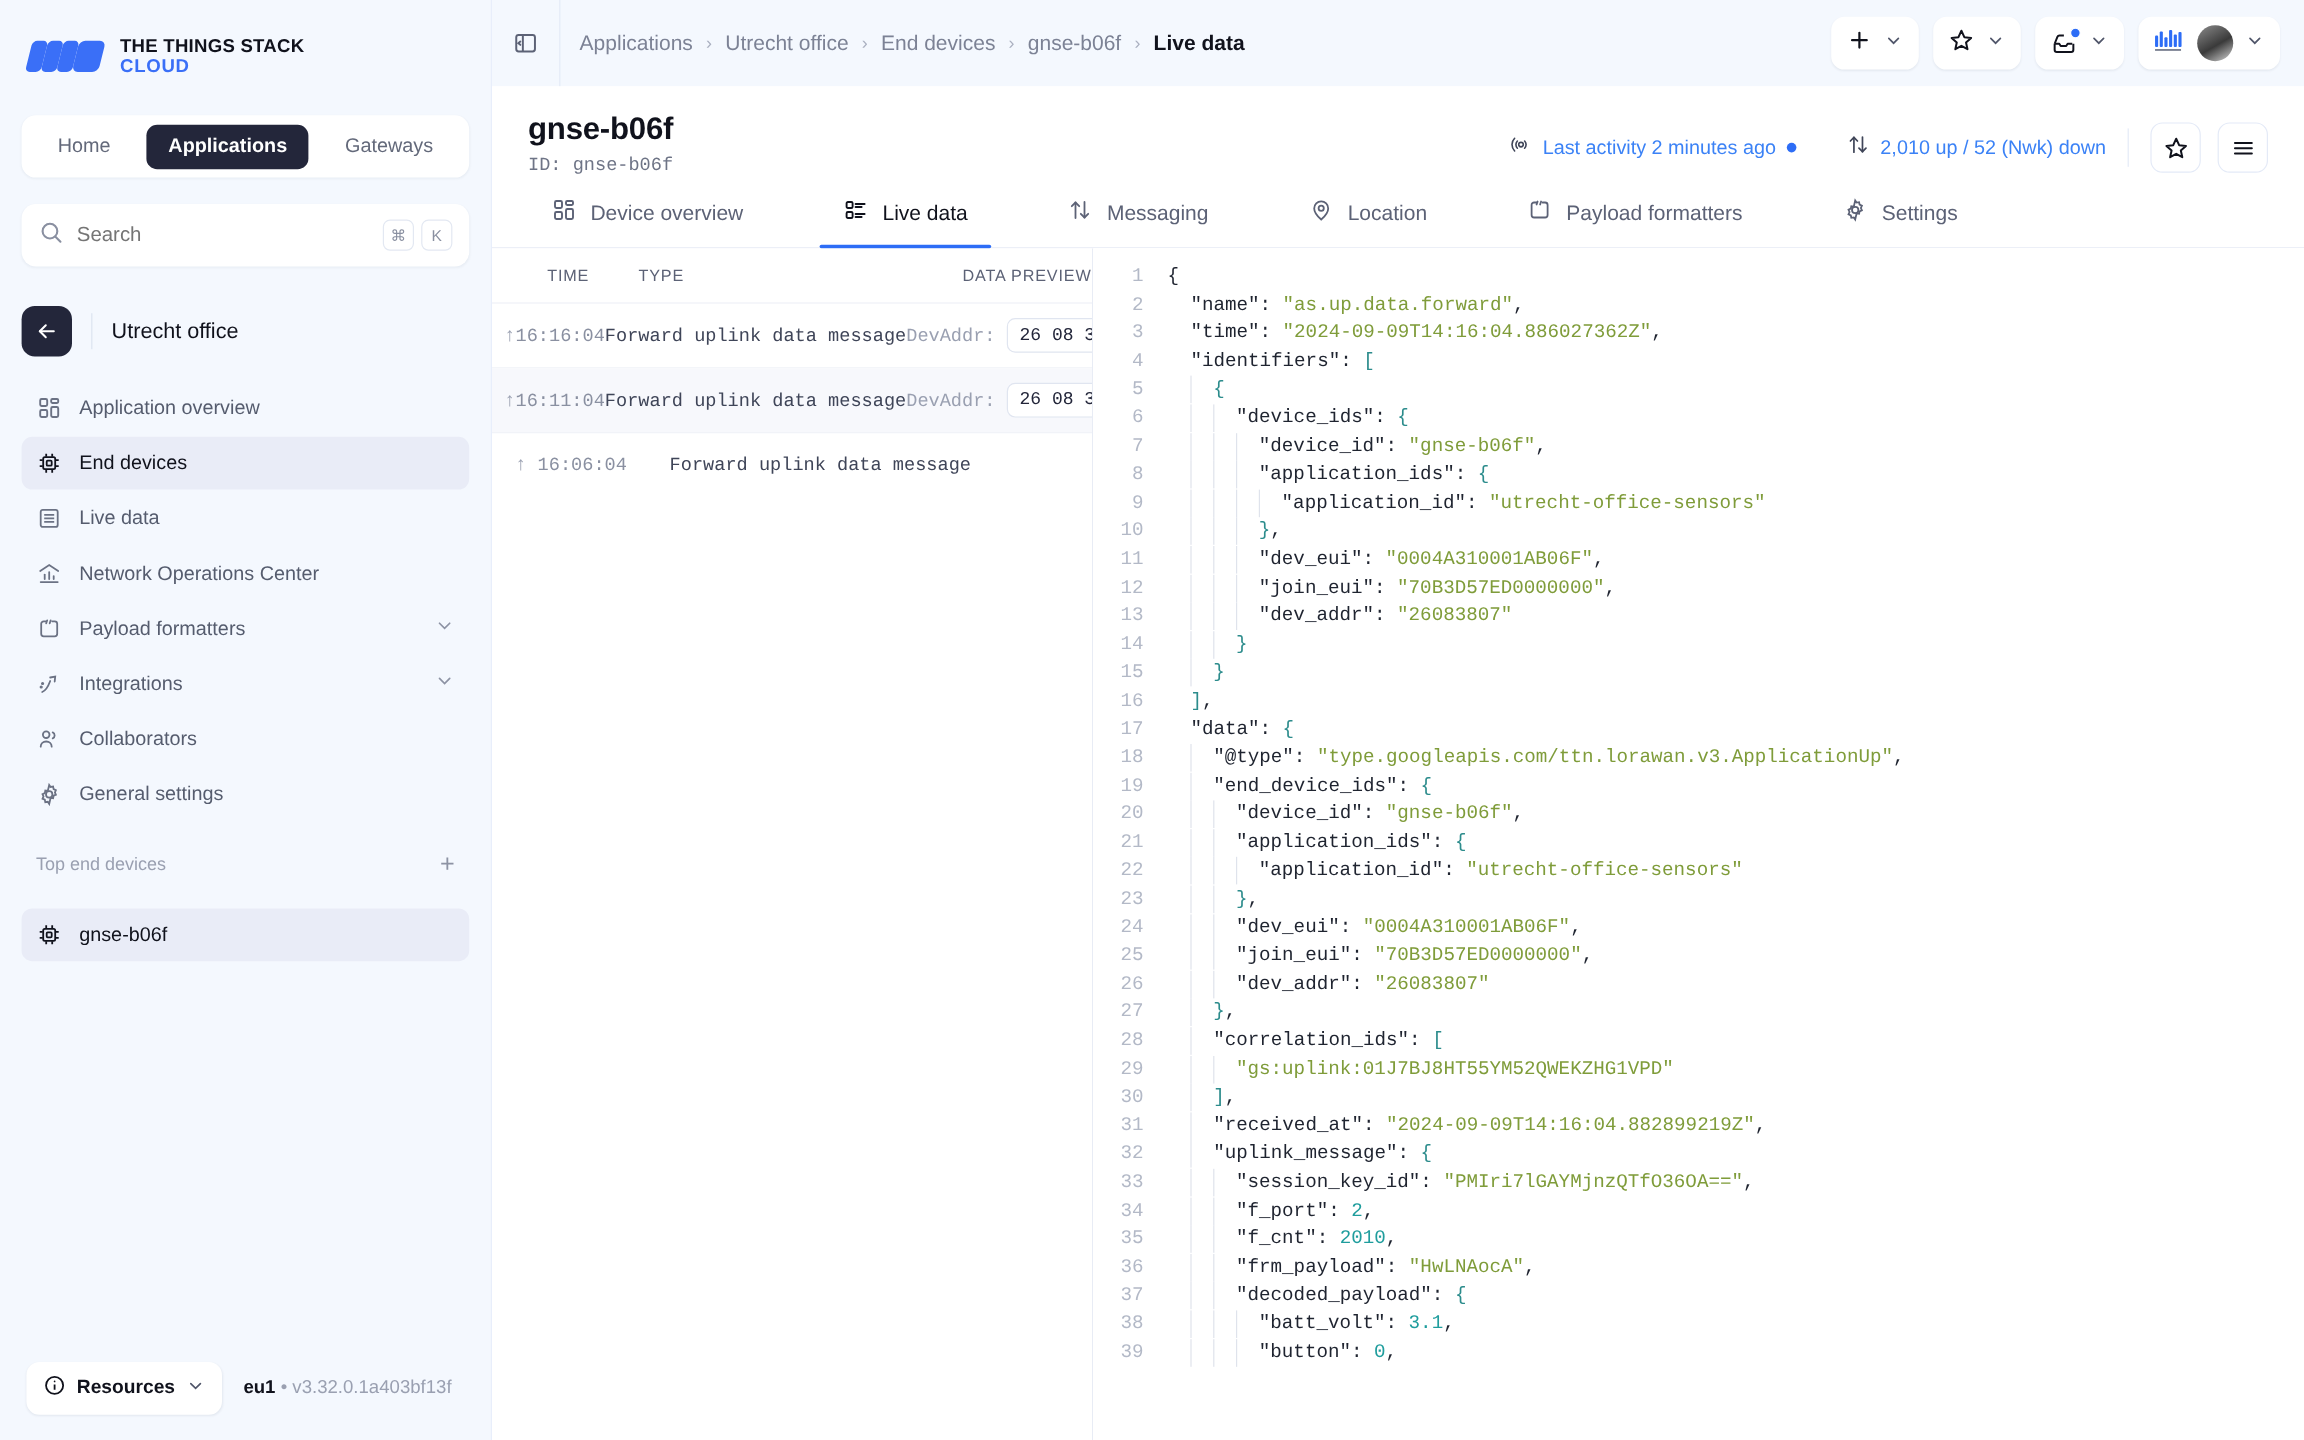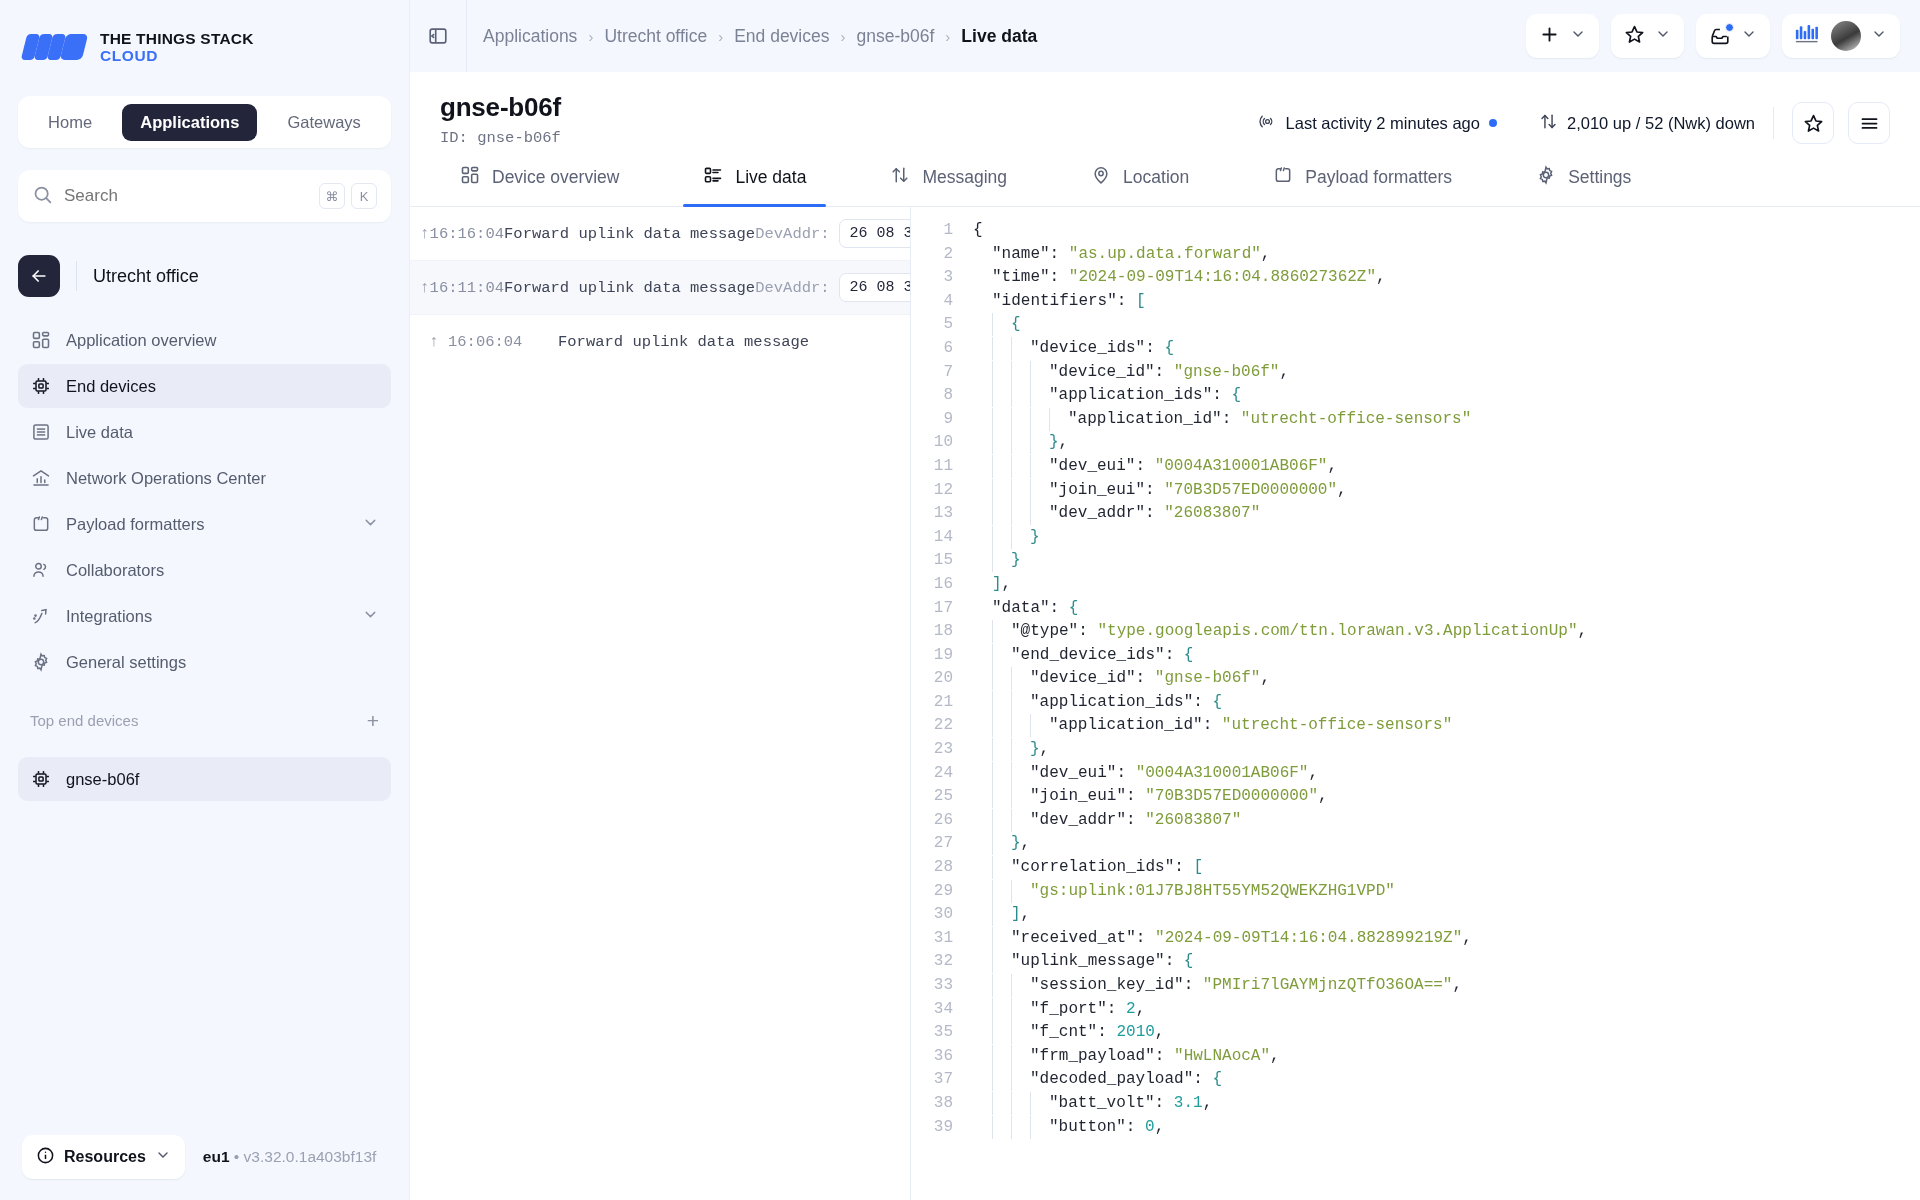--- a/index.html
+++ b/index.html
@@ -118,21 +118,21 @@
   }
   .chev-d { color: #50566a; }
 
   .page-head { background: #fff; padding: 20px 30px 0 30px; display: flex; align-items: flex-start; }
   .ph-left .title { font-size: 26px; font-weight: bold; color: #10121c; letter-spacing: -.2px; }
   .ph-left .sub {
     font-size: 15.5px; color: #6e7486; margin-top: 6px;
     font-family: "Liberation Mono", monospace;
   }
   .ph-right { margin-left: auto; display: flex; align-items: center; gap: 14px; padding-top: 10px; }
-  .meta { display: flex; align-items: center; gap: 9px; font-size: 16.5px; color: #0f172a; }
+  .meta { display: flex; align-items: center; gap: 9px; font-size: 16.5px; color: #3b82f6; }
   .dot-blue { width: 8px; height: 8px; border-radius: 50%; background: #2d6df6; }
   .meta-sep { width: 14px; }
   .vdiv { width: 1px; height: 32px; background: #e4eaf7; margin: 0 4px; }
   .icon-btn {
     width: 42px; height: 42px; border-radius: 10px; border: 1px solid #e4eaf7; background: #fff;
     display: flex; align-items: center; justify-content: center; cursor: pointer;
   }
 
   .tabs { display: flex; align-items: stretch; background: #fff; padding: 0 0 0 30px; margin-top: 14px;
           border-bottom: 1px solid #e8ecf5; }
@@ -319,43 +319,43 @@
         <span class="chev">
           <svg width="17" height="17" viewBox="0 0 24 24" fill="none" stroke="#8d93a4" stroke-width="2" stroke-linecap="round">
               <polyline points="6 9 12 15 18 9"></polyline>
             </svg>
         </span>
       </div>
 
       <div class="nav-item">
         <span class="nav-icon">
           <svg width="20" height="20" viewBox="0 0 24 24" fill="none" stroke="#6b7284" stroke-width="1.8" stroke-linecap="round">
-              <circle cx="9" cy="7.5" r="3.3"></circle>
-              <path d="M3.5 19.5c0-3 2.5-5.2 5.5-5.2s5.5 2.2 5.5 5.2"></path>
-              <path d="M15.5 5.2a3.3 3.3 0 0 1 0 6"></path>
-            </svg>
-        </span>
-        <span class="lbl">Collaborators</span>
-      </div>
-
-      <div class="nav-item">
-        <span class="nav-icon">
-          <svg width="20" height="20" viewBox="0 0 24 24" fill="none" stroke="#6b7284" stroke-width="1.8" stroke-linecap="round">
               <path d="M5 20c4-1.5 6-5.5 8-11"></path>
               <polyline points="17.5 9.5 18 4.5 13 5.5"></polyline>
               <circle cx="4" cy="15" r=".7" fill="#6b7284"></circle>
               <circle cx="5.4" cy="11.5" r=".7" fill="#6b7284"></circle>
             </svg>
         </span>
         <span class="lbl">Integrations</span>
         <span class="chev">
           <svg width="17" height="17" viewBox="0 0 24 24" fill="none" stroke="#8d93a4" stroke-width="2" stroke-linecap="round">
               <polyline points="6 9 12 15 18 9"></polyline>
             </svg>
         </span>
+      </div>
+
+      <div class="nav-item">
+        <span class="nav-icon">
+          <svg width="20" height="20" viewBox="0 0 24 24" fill="none" stroke="#6b7284" stroke-width="1.8" stroke-linecap="round">
+              <circle cx="9" cy="7.5" r="3.3"></circle>
+              <path d="M3.5 19.5c0-3 2.5-5.2 5.5-5.2s5.5 2.2 5.5 5.2"></path>
+              <path d="M15.5 5.2a3.3 3.3 0 0 1 0 6"></path>
+            </svg>
+        </span>
+        <span class="lbl">Collaborators</span>
       </div>
 
 
       <div class="nav-item">
         <span class="nav-icon">
           <svg width="20" height="20" viewBox="0 0 24 24" fill="none" stroke="#6b7284" stroke-width="1.8">
               <circle cx="12" cy="12" r="3.2"></circle>
               <path d="M12 2.5l1.4 2.1 2.5-.4.5 2.5 2.3 1-1 2.3 1 2.3-2.3 1-.5 2.5-2.5-.4L12 21.5l-1.4-2.1-2.5.4-.5-2.5-2.3-1 1-2.3-1-2.3 2.3-1 .5-2.5 2.5.4z"></path>
             </svg>
         </span>
@@ -612,20 +612,25 @@
               <path d="M12 2.5l1.4 2.1 2.5-.4.5 2.5 2.3 1-1 2.3 1 2.3-2.3 1-.5 2.5-2.5-.4L12 21.5l-1.4-2.1-2.5.4-.5-2.5-2.3-1 1-2.3-1-2.3 2.3-1 .5-2.5 2.5.4z"></path>
             </svg>
         </span>
         <span>Settings</span>
       </div>
     </div>
 
     <div class="content">
 
       <div class="table-wrap">
+        <div class="th-row">
+          <div class="th-time">TIME</div>
+          <div class="th-type">TYPE</div>
+          <div class="th-prev">DATA PREVIEW</div>
+        </div>
 
         <div class="row">
           <div class="arrow">↑</div>
           <div class="time">16:16:04</div>
           <div class="type">Forward uplink data message</div>
           <div class="prev">
             <span>DevAddr:</span>
             <span class="chipbox">26 08 38 07</span>
 
           </div>

